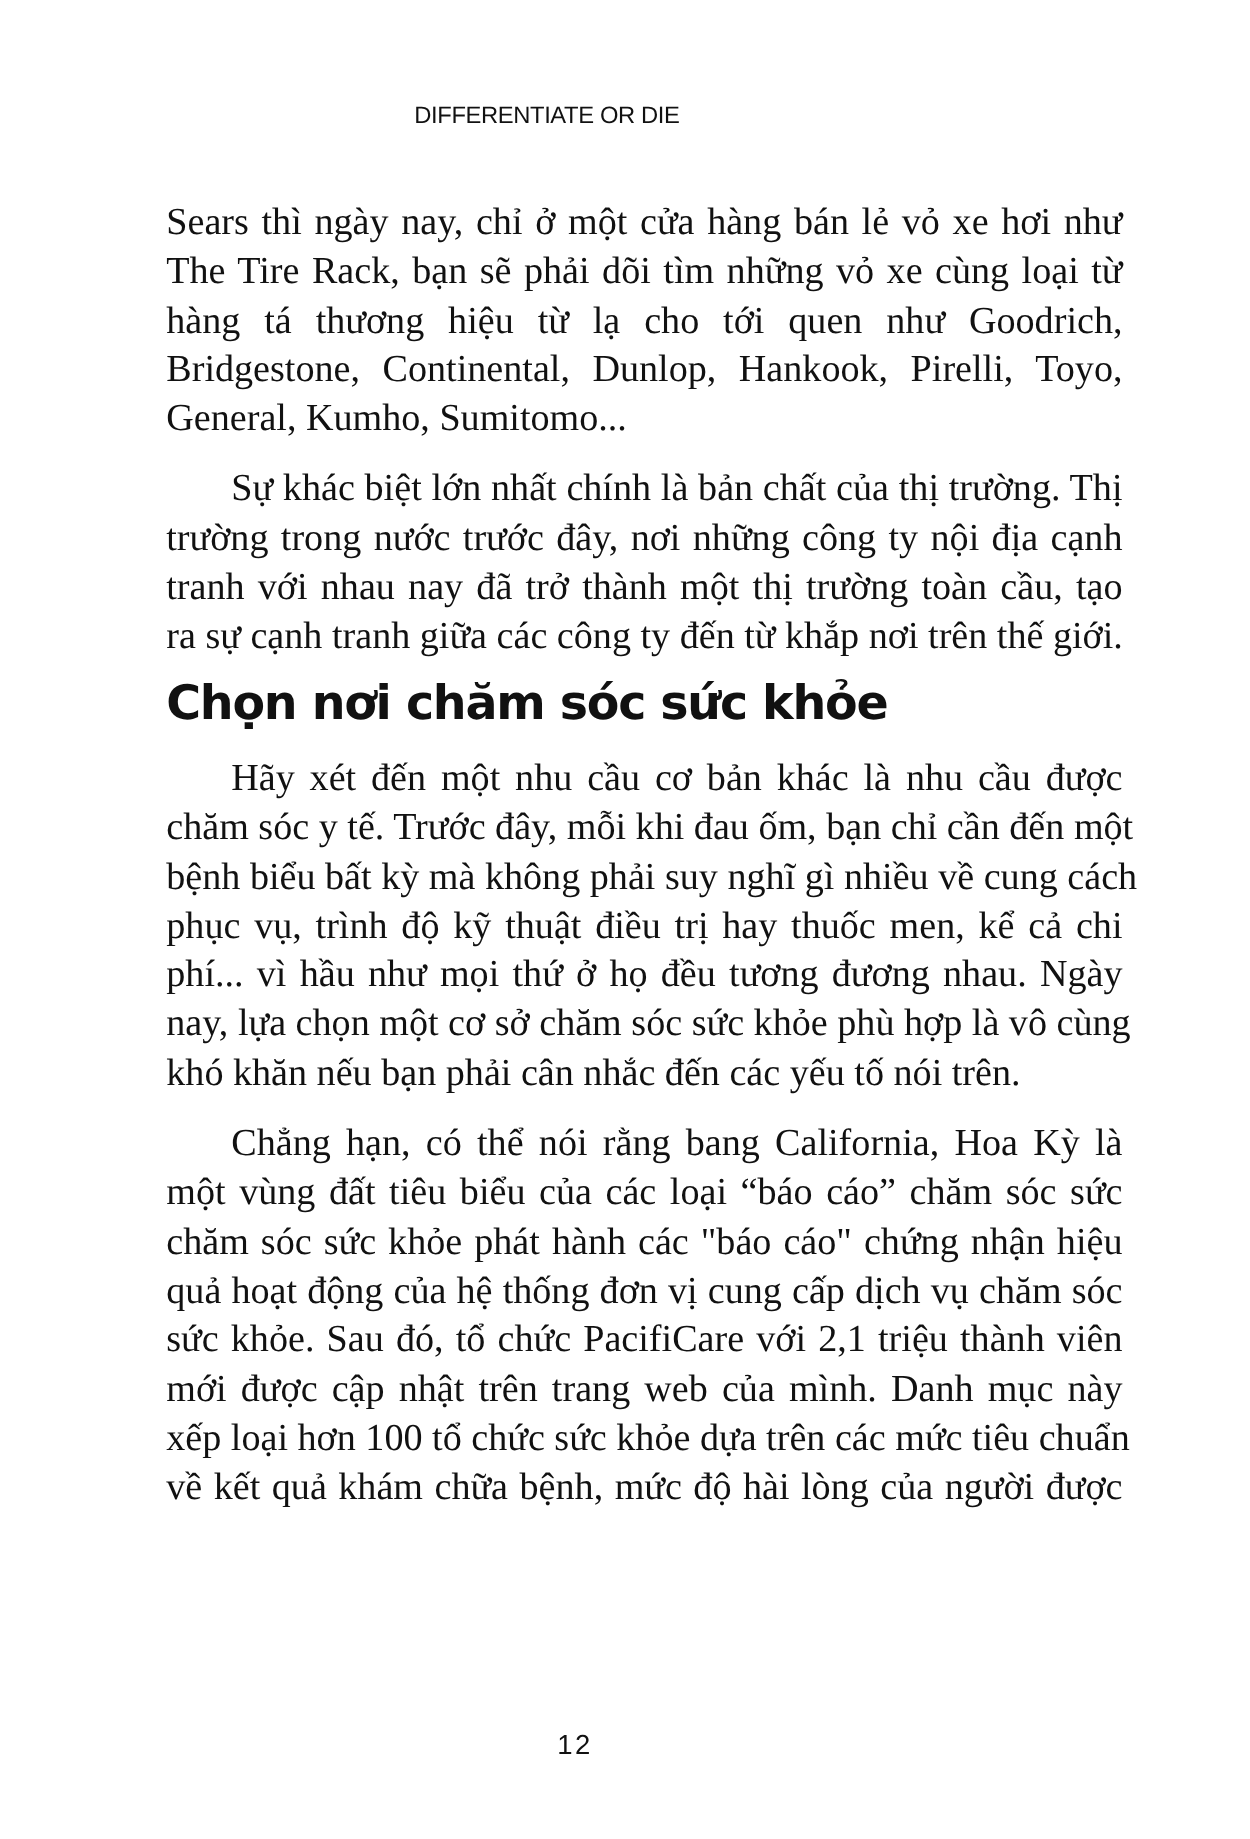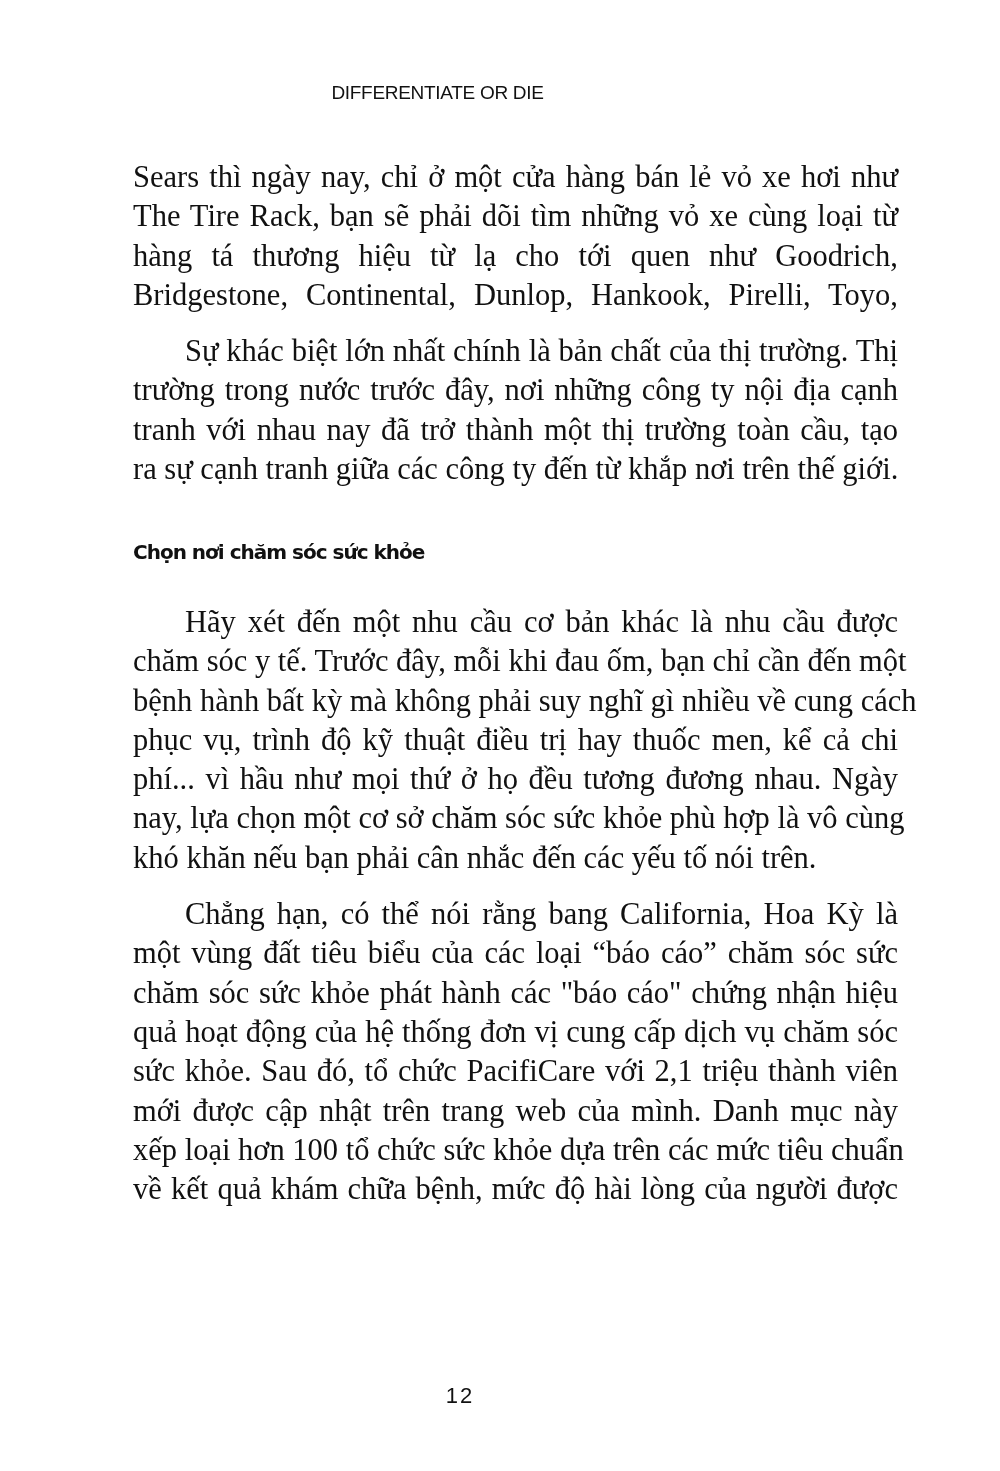--- a/index.html
+++ b/index.html
@@ -47,21 +47,21 @@
     }
     .line.last {
       text-align-last: left;
     }
     .heading {
       position: absolute;
       left: 133px;
       top: 540px;
       font-family: "DejaVu Sans", "Liberation Sans", sans-serif;
       font-weight: bold;
-      font-size: 20px;
+      font-size: 38px;
       letter-spacing: -1px;
       color: #111;
       margin: 0;
     }
     .page-number {
       position: absolute;
       top: 1383px;
       left: 0;
       width: 920px;
       text-align: center;
@@ -77,36 +77,37 @@
 <div>
 
   <div class="running-head">DIFFERENTIATE OR DIE</div>
 
   <div class="body-text" style="top:158px;">
     <div class="para">
       <span class="line">Sears thì ngày nay, chỉ ở một cửa hàng bán lẻ vỏ xe hơi như</span>
       <span class="line">The Tire Rack, bạn sẽ phải dõi tìm những vỏ xe cùng loại từ</span>
       <span class="line">hàng tá thương hiệu từ lạ cho tới quen như Goodrich,</span>
       <span class="line">Bridgestone, Continental, Dunlop, Hankook, Pirelli, Toyo,</span>
+      <span class="line last">General, Kumho, Sumitomo...</span>
     </div>
     <div class="para" style="margin-top:17px;">
       <span class="line" style="padding-left:52px;">Sự khác biệt lớn nhất chính là bản chất của thị trường. Thị</span>
       <span class="line">trường trong nước trước đây, nơi những công ty nội địa cạnh</span>
       <span class="line">tranh với nhau nay đã trở thành một thị trường toàn cầu, tạo</span>
       <span class="line">ra sự cạnh tranh giữa các công ty đến từ khắp nơi trên thế giới.</span>
     </div>
   </div>
 
   <h2 class="heading">Chọn nơi chăm sóc sức khỏe</h2>
 
   <div class="body-text" style="top:603px;">
     <div class="para">
       <span class="line" style="padding-left:52px;">Hãy xét đến một nhu cầu cơ bản khác là nhu cầu được</span>
       <span class="line">chăm sóc y tế. Trước đây, mỗi khi đau ốm, bạn chỉ cần đến một</span>
-      <span class="line">bệnh hành bất kỳ mà không phải suy nghĩ gì nhiều về cung cách</span>
+      <span class="line">bệnh biểu bất kỳ mà không phải suy nghĩ gì nhiều về cung cách</span>
       <span class="line">phục vụ, trình độ kỹ thuật điều trị hay thuốc men, kể cả chi</span>
       <span class="line">phí... vì hầu như mọi thứ ở họ đều tương đương nhau. Ngày</span>
       <span class="line">nay, lựa chọn một cơ sở chăm sóc sức khỏe phù hợp là vô cùng</span>
       <span class="line last">khó khăn nếu bạn phải cân nhắc đến các yếu tố nói trên.</span>
     </div>
     <div class="para" style="margin-top:17px;">
       <span class="line" style="padding-left:52px;">Chẳng hạn, có thể nói rằng bang California, Hoa Kỳ là</span>
       <span class="line">một vùng đất tiêu biểu của các loại “báo cáo” chăm sóc sức</span>
       <span class="line">chăm sóc sức khỏe phát hành các "báo cáo" chứng nhận hiệu</span>
       <span class="line">quả hoạt động của hệ thống đơn vị cung cấp dịch vụ chăm sóc</span>

